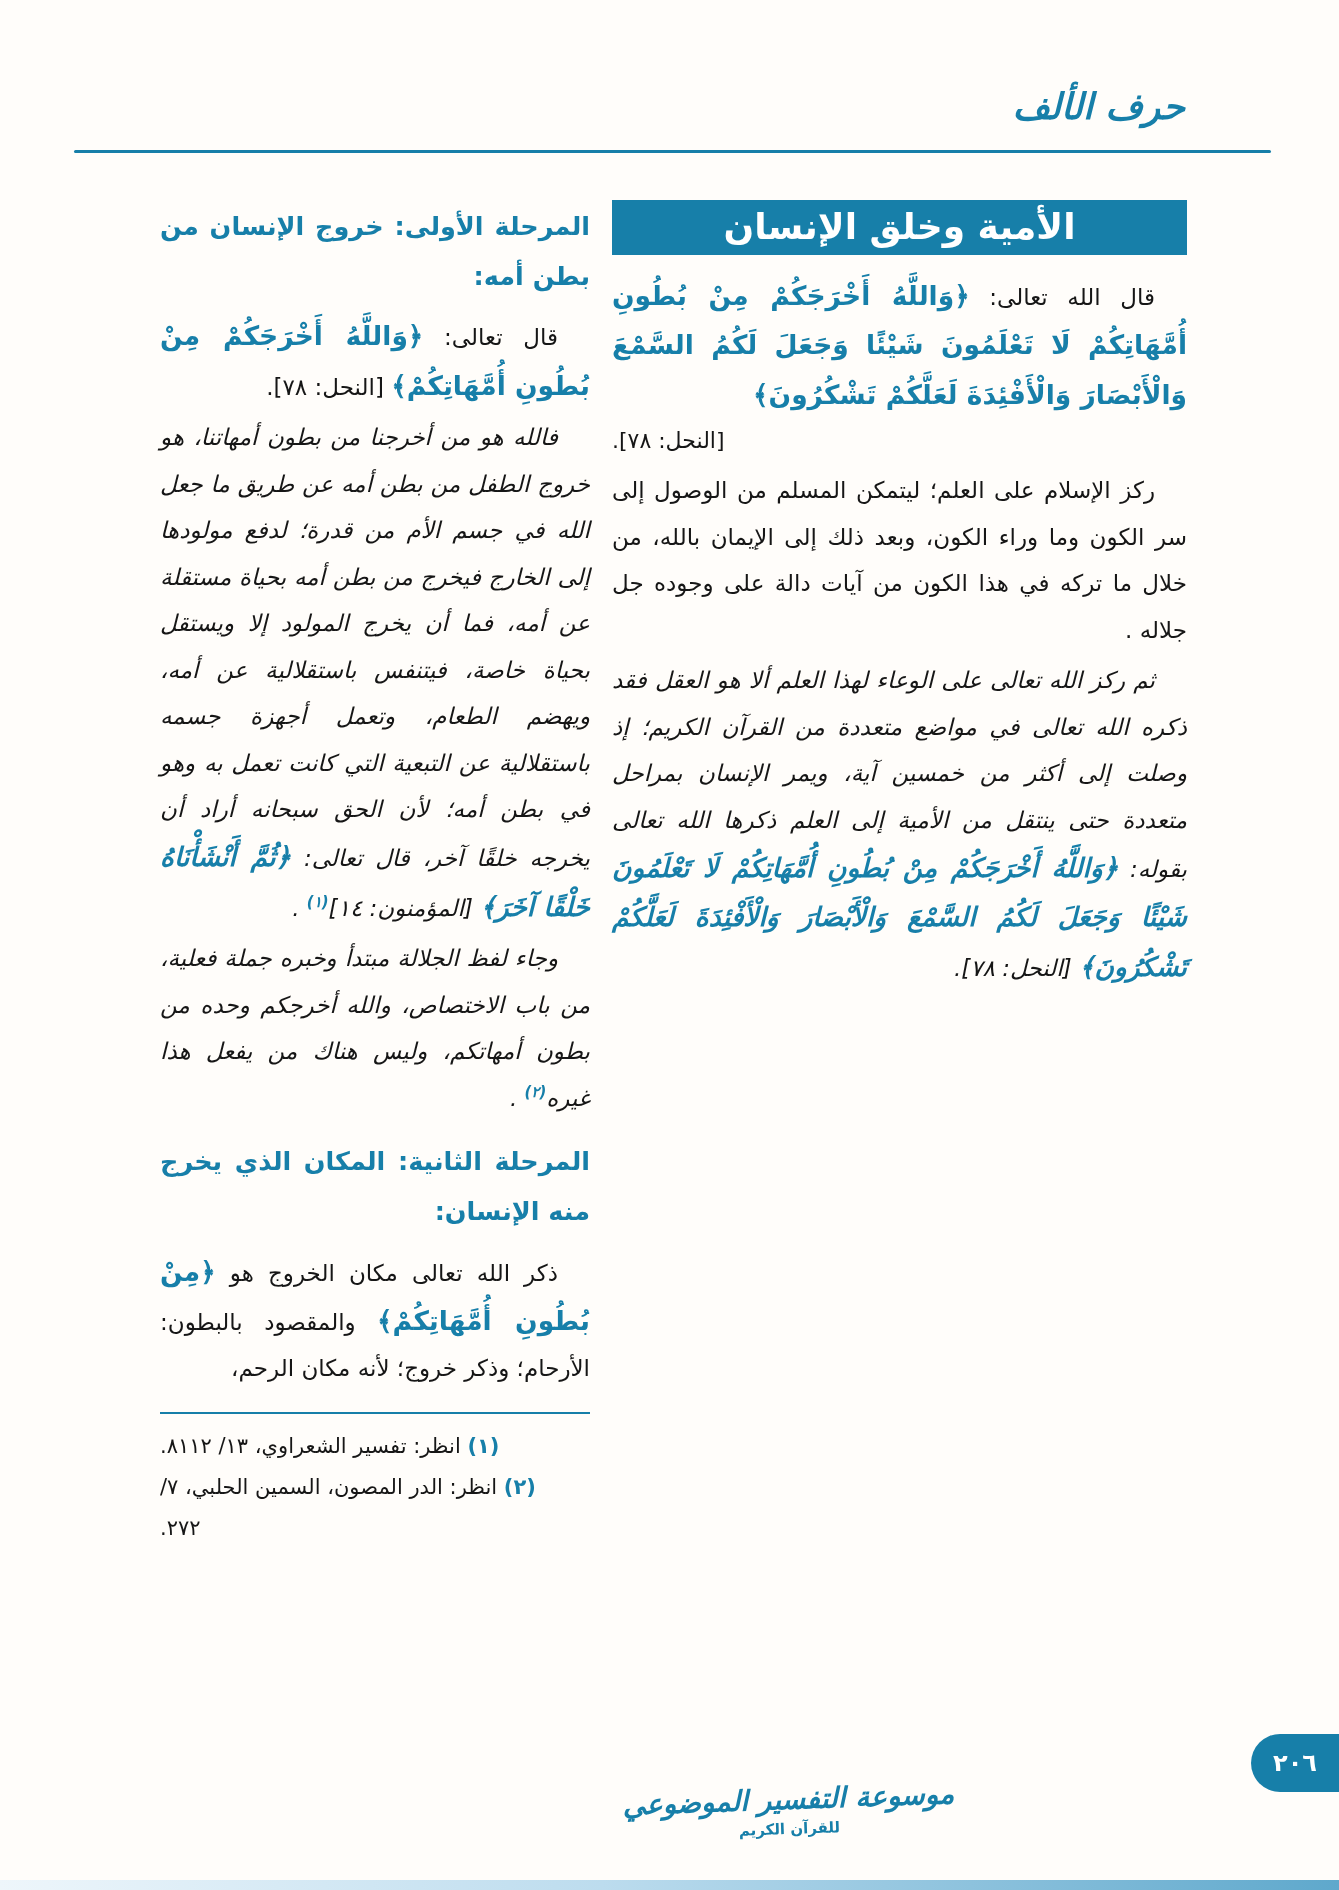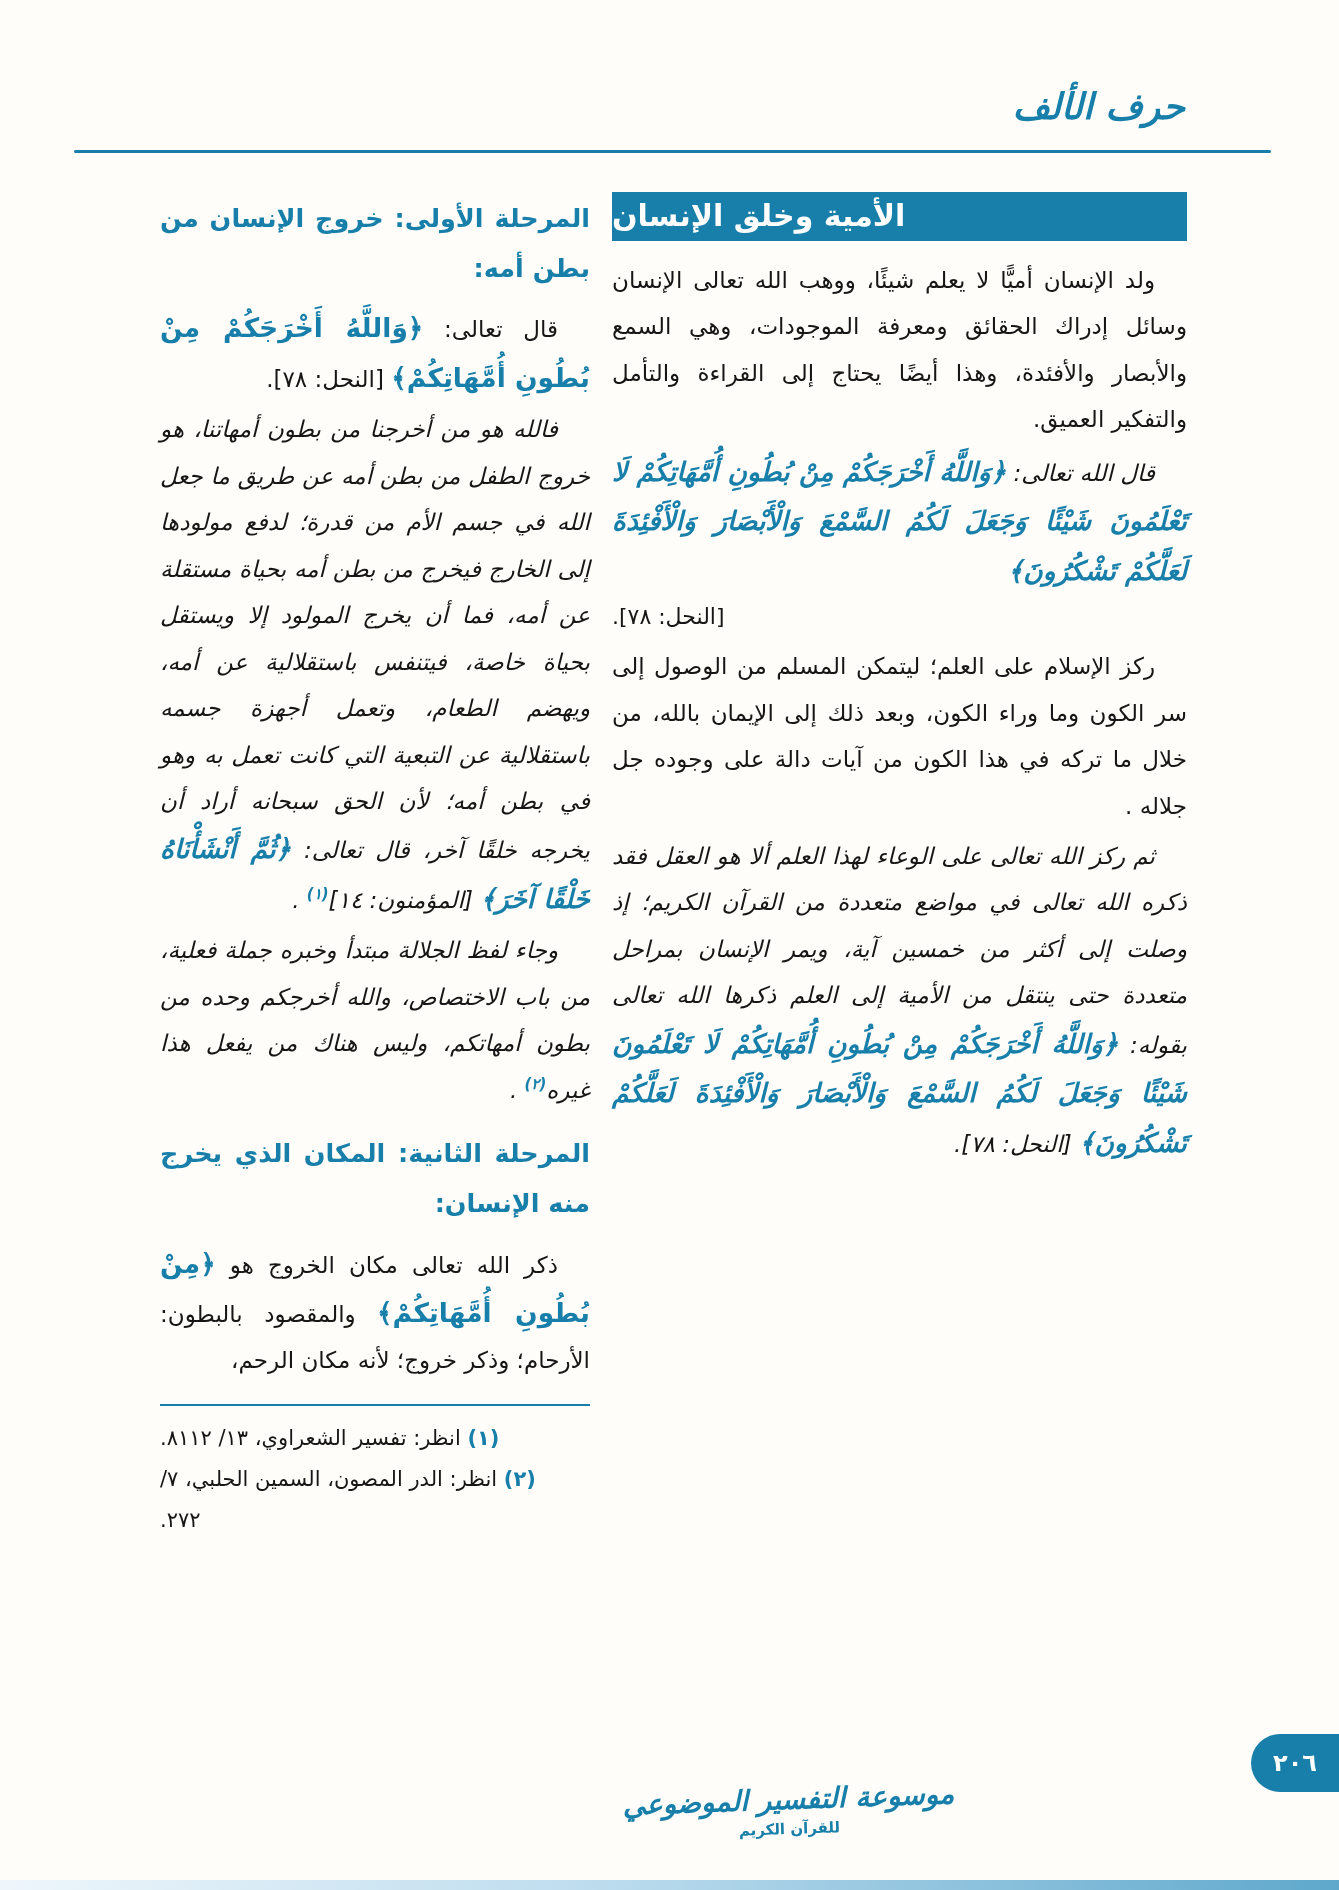--- a/index.html
+++ b/index.html
@@ -22,27 +22,27 @@
   .head-rule {
     position:absolute; top:150px; left:74px; right:68px;
     height:3px; background:var(--accent); border-radius:2px;
   }
 
   
   .columns {
     position:absolute; top:192px; right:152px; left:160px;
     display:flex; direction:rtl; gap:22px; align-items:flex-start;
   }
-  .col { direction:rtl; }
+  .col { direction:rtl;margin-top:8px; }
   .col-right { width:575px; }
   .col-left  { width:430px; }
 
   .section-banner {
     background:var(--accent); color:#fff;
-    text-align:left; font-size:30px; font-weight:bold;
+    text-align:center; font-size:36px; font-weight:bold;
     padding:6px 0 8px; margin-bottom:16px;
   }
 
   .blk-para {
     font-size:23px; line-height:2.02;
     text-align:justify; text-indent:32px;
   }
   .blk-para + .blk-para { margin-top:4px;font-style:italic; }
   .run-quran {
     color:var(--accent); font-weight:bold; font-size:26.5px;
@@ -105,21 +105,20 @@
   <div class="running-head">حرف الألف</div>
   <div class="head-rule"></div>
 
   <main class="columns">
 
     <section class="col col-right">
       <div class="section-banner">
         <span>الأمية وخلق الإنسان</span>
       </div>
       <div class="blocks">
-          <p class="blk-para"><span class="run-text">ولد الإنسان أميًّا لا يعلم شيئًا، ووهب الله تعالى الإنسان وسائل إدراك الحقائق ومعرفة الموجودات، وهي السمع والأبصار والأفئدة، وهذا أيضًا يحتاج إلى القراءة والتأمل والتفكير العميق.</span></p>
           <p class="blk-para"><span class="run-text">قال الله تعالى: </span><span class="run-quran">﴿وَاللَّهُ أَخْرَجَكُمْ مِنْ بُطُونِ أُمَّهَاتِكُمْ لَا تَعْلَمُونَ شَيْئًا وَجَعَلَ لَكُمُ السَّمْعَ وَالْأَبْصَارَ وَالْأَفْئِدَةَ لَعَلَّكُمْ تَشْكُرُونَ﴾</span></p>
           <p class="blk-refline">[النحل: ٧٨].</p>
           <p class="blk-para"><span class="run-text">ركز الإسلام على العلم؛ ليتمكن المسلم من الوصول إلى سر الكون وما وراء الكون، وبعد ذلك إلى الإيمان بالله، من خلال ما تركه في هذا الكون من آيات دالة على وجوده جل جلاله .</span></p>
           <p class="blk-para"><span class="run-text">ثم ركز الله تعالى على الوعاء لهذا العلم ألا هو العقل فقد ذكره الله تعالى في مواضع متعددة من القرآن الكريم؛ إذ وصلت إلى أكثر من خمسين آية، ويمر الإنسان بمراحل متعددة حتى ينتقل من الأمية إلى العلم ذكرها الله تعالى بقوله: </span><span class="run-quran">﴿وَاللَّهُ أَخْرَجَكُمْ مِنْ بُطُونِ أُمَّهَاتِكُمْ لَا تَعْلَمُونَ شَيْئًا وَجَعَلَ لَكُمُ السَّمْعَ وَالْأَبْصَارَ وَالْأَفْئِدَةَ لَعَلَّكُمْ تَشْكُرُونَ﴾</span><span class="run-text"> [النحل: ٧٨].</span></p>
         </div>
     </section>
 
     <section class="col col-left">
       <div class="blocks">
           <h3 class="blk-heading">المرحلة الأولى: خروج الإنسان من بطن أمه:</h3>

